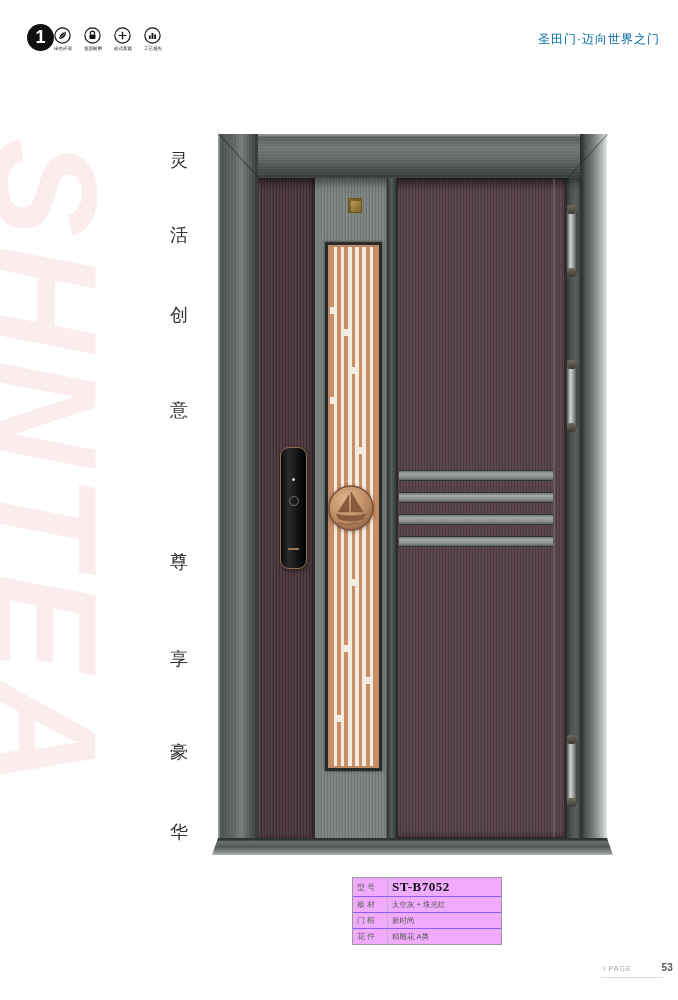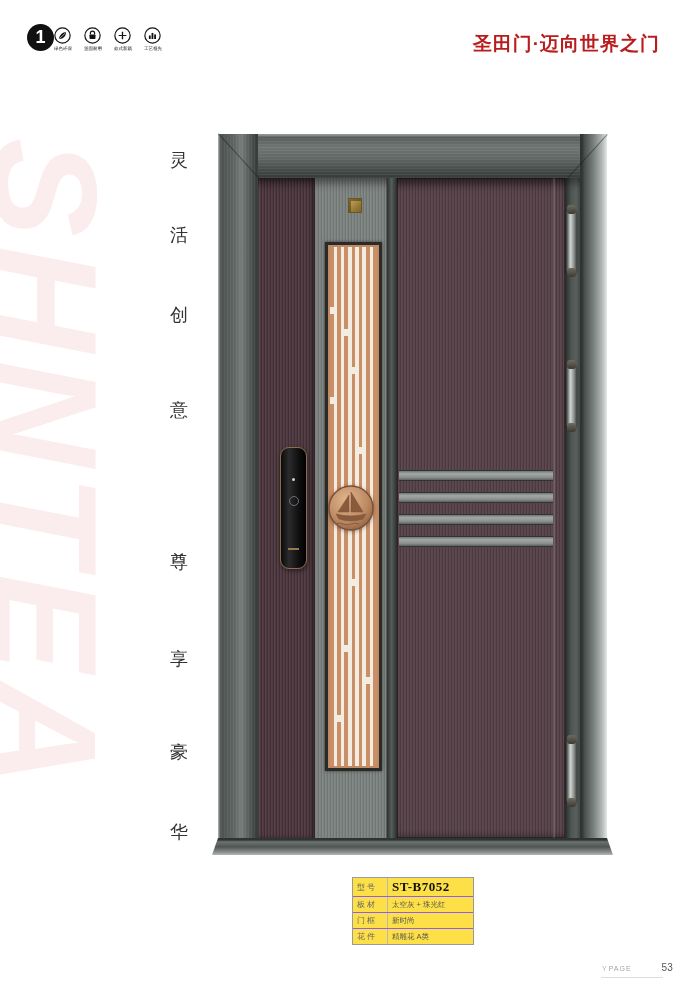--- a/index.html
+++ b/index.html
@@ -31,21 +31,21 @@
   }
   .features{position:absolute;left:52px;top:27px;display:flex;gap:9px;z-index:2;}
   .feature{width:21px;display:flex;flex-direction:column;align-items:center;}
   .feature svg{width:17px;height:17px;display:block;}
   .flabel{
     font-size:5px;color:#222;white-space:nowrap;margin-top:1px;
     transform:scale(.9);letter-spacing:0;
   }
   .brand-slogan{
     position:absolute;right:18px;top:31px;z-index:2;
-    color:#b91c1c;font-size:19px;font-weight:700;letter-spacing:1px;
+    color:#0369a1;font-size:12px;font-weight:400;letter-spacing:1px;
   }
 
   
   .vchar{
     position:absolute;left:169px;width:20px;text-align:center;
     font-size:18px;color:#333;z-index:2;
   }
 
   
   .door{position:absolute;left:218px;top:134px;width:389px;height:721px;z-index:1;}
@@ -153,22 +153,22 @@
   }
   .hinge::before,.hinge::after{
     content:"";position:absolute;left:1px;width:9px;height:9px;border-radius:3px;
     background:linear-gradient(180deg,#6e6a5f,#3c3a34);
   }
   .hinge::before{top:-3px;}
   .hinge::after{bottom:-3px;}
 
   
   .spec-table{
-    position:absolute;left:352px;top:877px;width:122px;
-    border:1px solid #9a9a9a;background:#fde047;z-index:2;box-sizing:border-box;
+    position:absolute;left:352px;top:877px;width:150px;
+    border:1px solid #9a9a9a;background:#f0abfc;z-index:2;box-sizing:border-box;
   }
   .spec-row{display:flex;border-top:1px solid #8b5cf6;align-items:center;}
   .spec-row:first-child{border-top:none;}
   .spec-label{
     width:28px;flex:0 0 28px;padding:2px 2px 2px 4px;
     font-size:8px;color:#666;letter-spacing:2px;
     border-right:1px solid #b9b9b9;align-self:stretch;display:flex;align-items:center;
   }
   .spec-value{flex:1;padding:2px 4px;font-size:7.5px;color:#555;}
   .spec-value.model{
@@ -176,21 +176,21 @@
     font-size:13px;color:#111;letter-spacing:.5px;padding:1px 4px;
   }
 
   
   .page-footer{
     position:absolute;left:602px;top:962px;width:62px;z-index:2;
     display:flex;align-items:baseline;gap:2px;
   }
   .footer-mark{font-size:7px;color:#b5b5b5;}
   .page-label{font-size:7px;color:#a3a3a3;letter-spacing:1px;}
-  .page-number{font-size:10px;color:#555;font-weight:400;padding-left:28px;}
+  .page-number{font-size:10px;color:#555;font-weight:700;padding-left:28px;}
   .footer-line{position:absolute;left:601px;top:977px;width:62px;height:1px;background:#dcdcdc;z-index:2;}
 </style>
 </head>
 <body>
 
 <div class="watermark">SHNTEA</div>
 
 <div class="badge">1</div>
 
 <div class="features">

